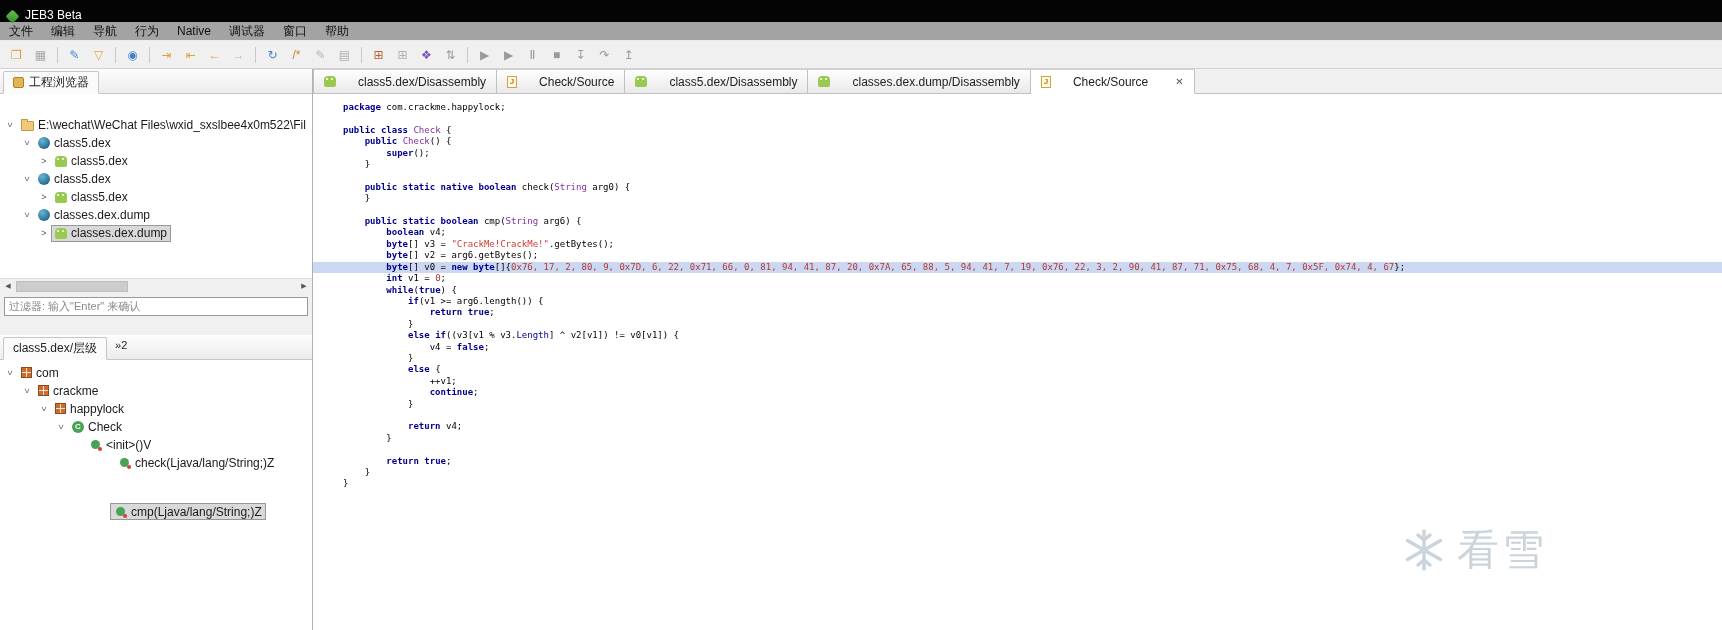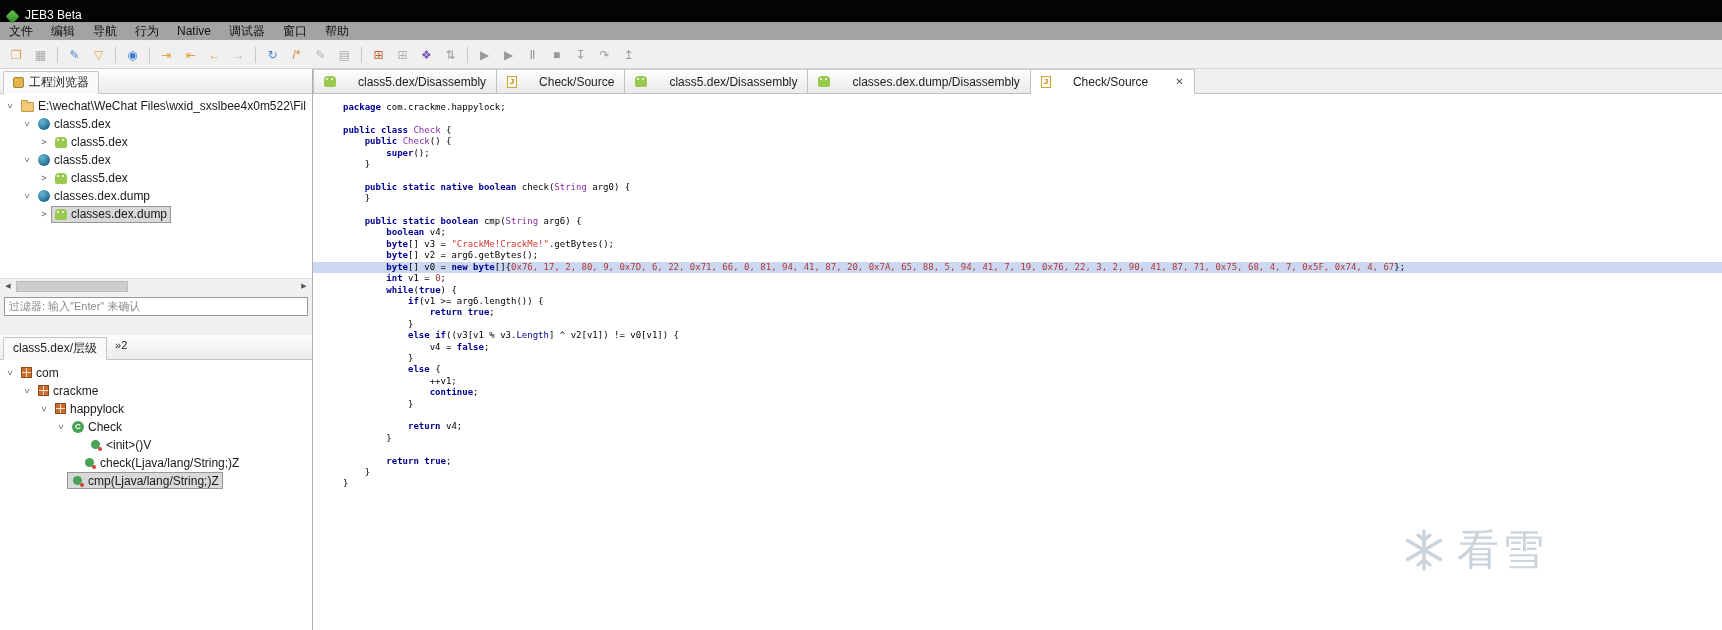--- a/index.html
+++ b/index.html
@@ -117,21 +117,21 @@
 
 <div class="main">
   <div class="left">
     <div class="viewbar">
       <div class="view-tab">
         <span class="ticon i-viewtab"></span>
         <span>工程浏览器</span>
       </div>
     </div>
     <div class="tree tree1">
-        <div class="trow" style="padding-left: 3px;">
+        <div class="trow" style="padding-left: 3px; margin-top: 19px;">
           <span class="exp open">&gt;</span>
           <span class="rowbox">
             <span class="ticon i-folder"></span>
             <span class="tlabel">E:\wechat\WeChat Files\wxid_sxslbee4x0m522\Fil</span>
           </span>
         </div>
         <div class="trow" style="padding-left: 20px;">
           <span class="exp open">&gt;</span>
           <span class="rowbox">
             <span class="ticon i-dex"></span>
@@ -220,28 +220,28 @@
             <span class="tlabel">Check</span>
           </span>
         </div>
         <div class="trow" style="padding-left: 71px;">
           <span class="exp"></span>
           <span class="rowbox">
             <span class="ticon i-method"></span>
             <span class="tlabel">&lt;init&gt;()V</span>
           </span>
         </div>
-        <div class="trow" style="padding-left: 65px;">
+        <div class="trow" style="padding-left: 100px;">
           <span class="exp"></span>
           <span class="rowbox">
             <span class="ticon i-method"></span>
             <span class="tlabel">check(Ljava/lang/String;)Z</span>
           </span>
         </div>
-        <div class="trow" style="padding-left: 53px;">
+        <div class="trow" style="padding-left: 96px; margin-top: 31px;">
           <span class="exp"></span>
           <span class="rowbox sel">
             <span class="ticon i-method"></span>
             <span class="tlabel">cmp(Ljava/lang/String;)Z</span>
           </span>
         </div>
       </div>
   </div>
 
   <div class="editor">

